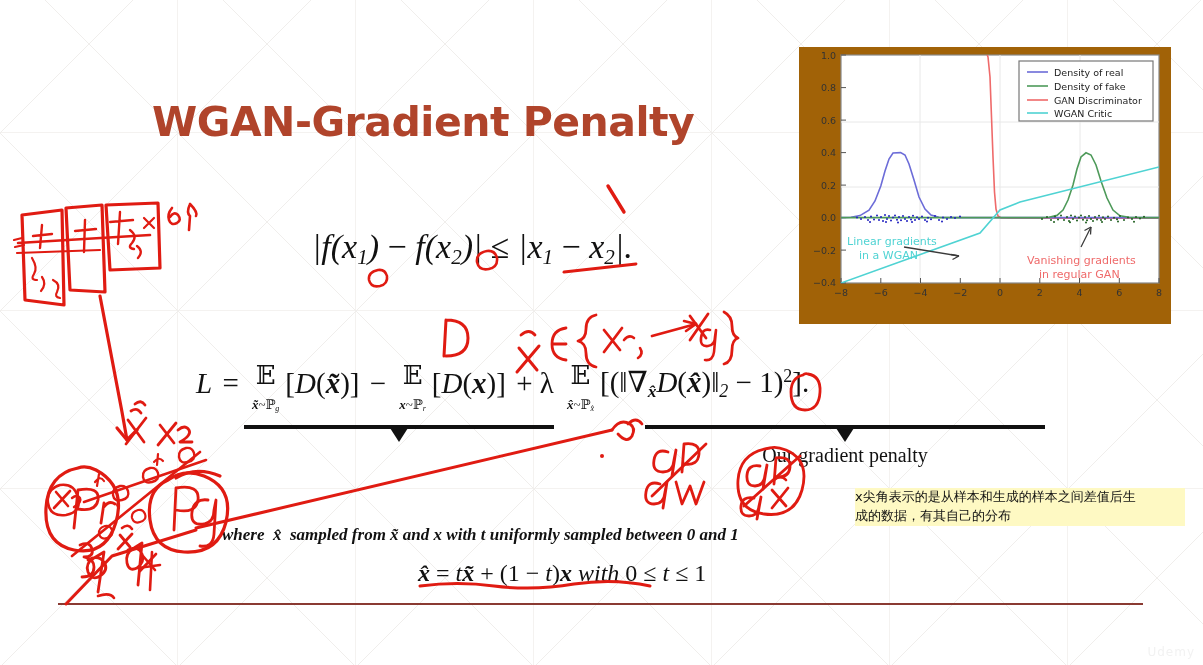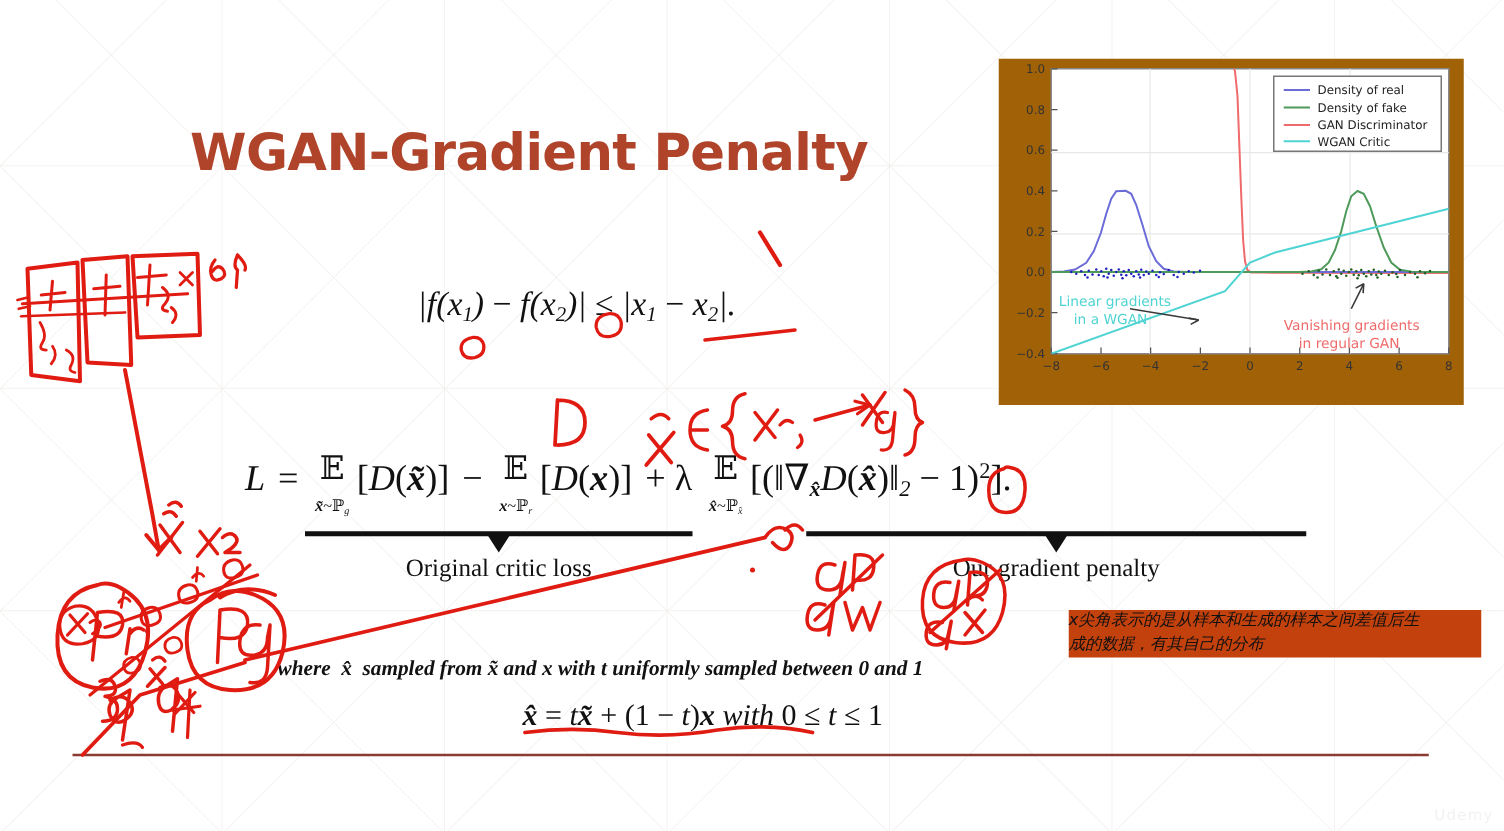--- a/index.html
+++ b/index.html
@@ -29,21 +29,21 @@
   }
 
   
   .math{font-family:"Liberation Serif","DejaVu Serif",serif;color:#111;}
   .mi{font-style:italic;}
   .mbi{font-style:italic;font-weight:bold;}
   .sub{font-size:.62em;vertical-align:-.28em;font-style:italic;}
   .sup{font-size:.62em;vertical-align:.55em;}
 
   #lipschitz{
-    position:absolute;left:334px;top:228px;font-size:27px;white-space:nowrap;
+    position:absolute;left:312px;top:228px;font-size:34px;white-space:nowrap;
   }
 
   #mainloss{
     position:absolute;left:196px;top:358px;font-size:29px;white-space:nowrap;
     display:flex;align-items:center;gap:3px;
   }
   .expect{display:inline-flex;flex-direction:column;align-items:center;justify-content:center;
           line-height:1;margin:0 3px;transform:translateY(4px);}
   .expect .big{font-size:26px;font-family:"DejaVu Serif",serif;}
   .expect .under{font-size:13px;margin-top:10px;white-space:nowrap;}
@@ -64,22 +64,21 @@
   }
 
   #bottomrule{
     position:absolute;left:58px;top:603px;width:1085px;height:2px;background:#8a3a32;
   }
 
   
   #cn-note{
     position:absolute;left:855px;top:488px;width:330px;
     font-family:"DejaVu Sans",sans-serif;font-size:13px;line-height:1.45;color:#111;
-    background:#c2410c;
-    font-style:italic;
+    background:#fef9c3;
   }
 
   
   #chart{
     position:absolute;left:799px;top:47px;width:372px;height:277px;background:#a16207;
   }
   #chart svg{display:block;}
 
   #watermark{
     position:absolute;right:8px;bottom:6px;font-size:12px;color:#f2f2f2;
@@ -132,21 +131,20 @@
     </span>
     <span class="math" style="position:relative;">
       [(‖∇<span class="sub mbi" style="font-size:.6em;">x̂</span><span class="mi">D</span>(<span class="mbi">x̂</span>)‖<span class="sub">2</span> − 1)<span class="sup">2</span>].
     </span>
   </div>
 
   <div class="brace" style="left:244px;top:425px;width:310px;">
     <div class="bar"></div>
       <div class="tick"></div>
   </div>
-  <div class="brace-label" style="left:244px;top:444px;width:310px;">Original critic loss</div>
 
   <div class="brace" style="left:645px;top:425px;width:400px;">
     <div class="bar"></div>
       <div class="tick"></div>
   </div>
   <div class="brace-label" style="left:645px;top:444px;width:400px;">Our gradient penalty</div>
 
   <div id="wheretext" class="math">
     where&nbsp; <span class="mbi">x̂</span>&nbsp; sampled from <span class="mbi">x̃</span> and <span class="mbi">x</span> with <span class="mi">t</span> uniformly sampled between <span class="mi">0</span> and <span class="mi">1</span>
   </div>

